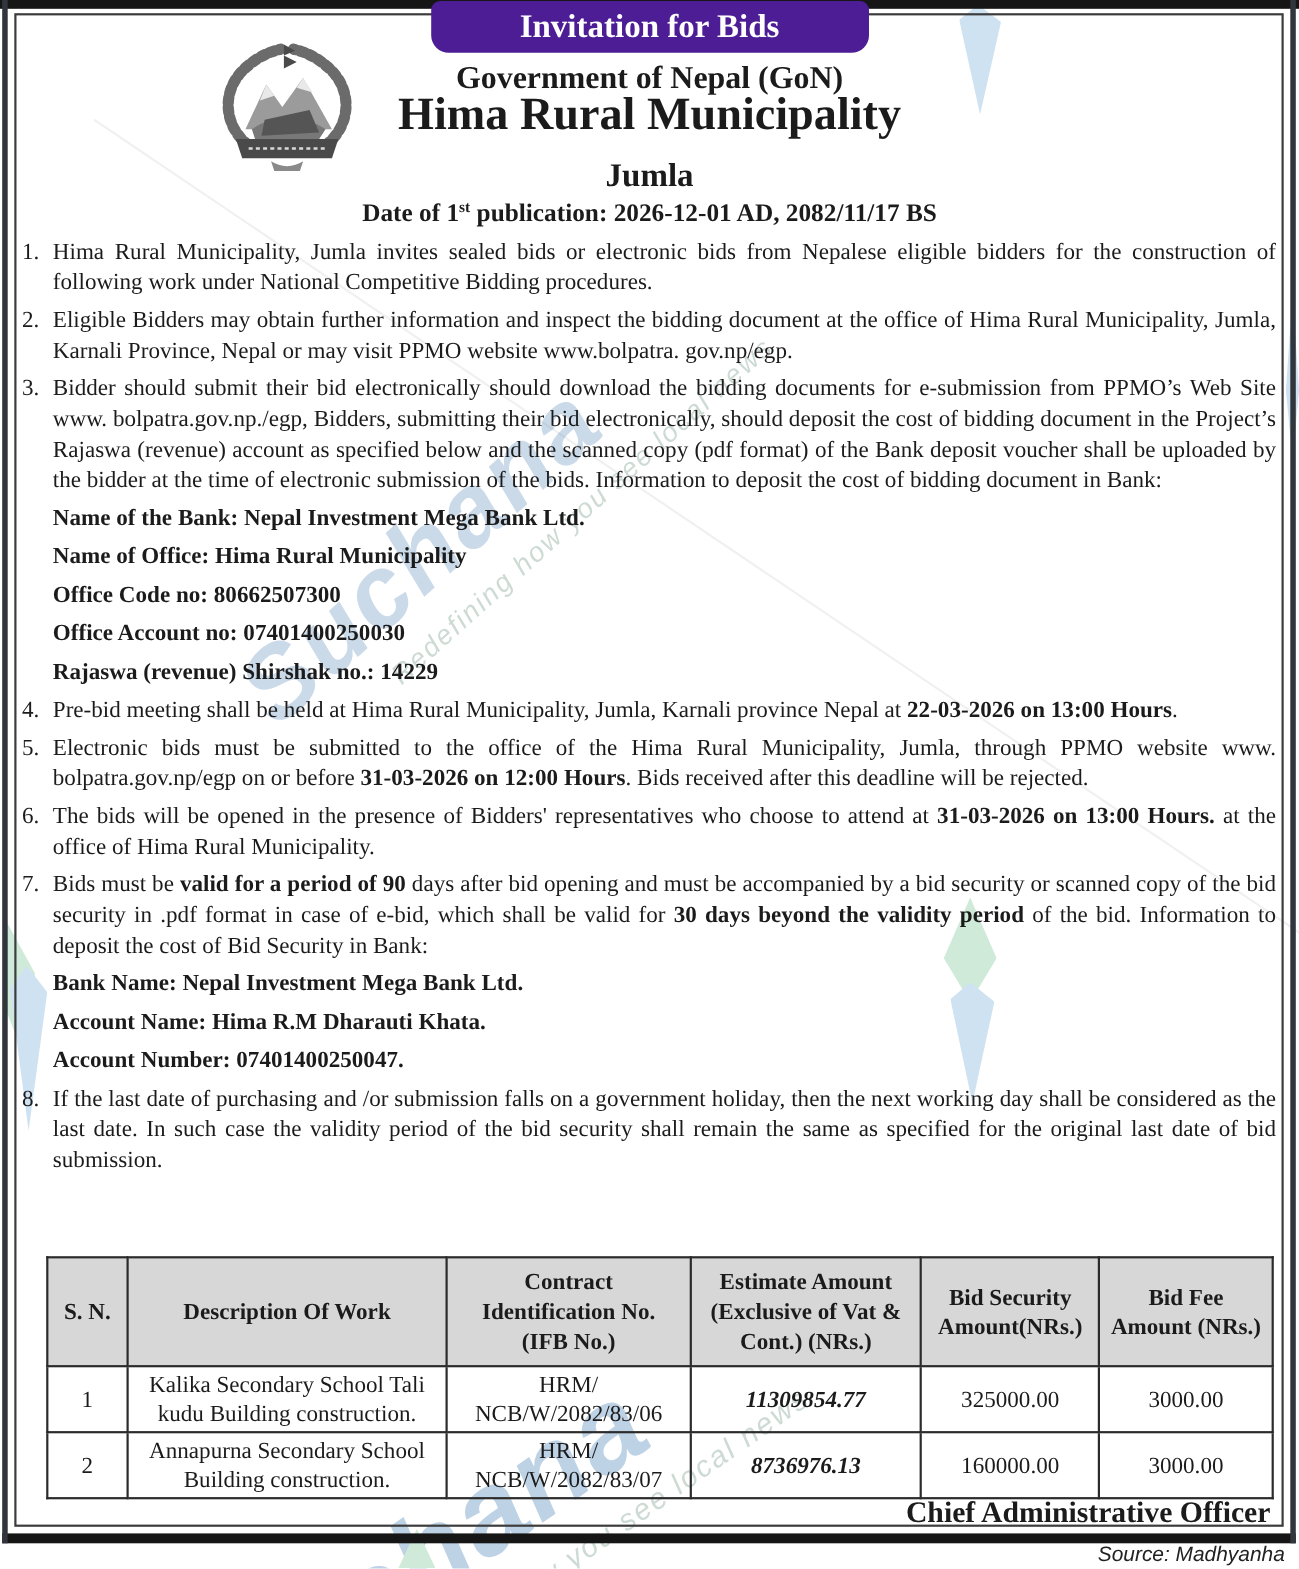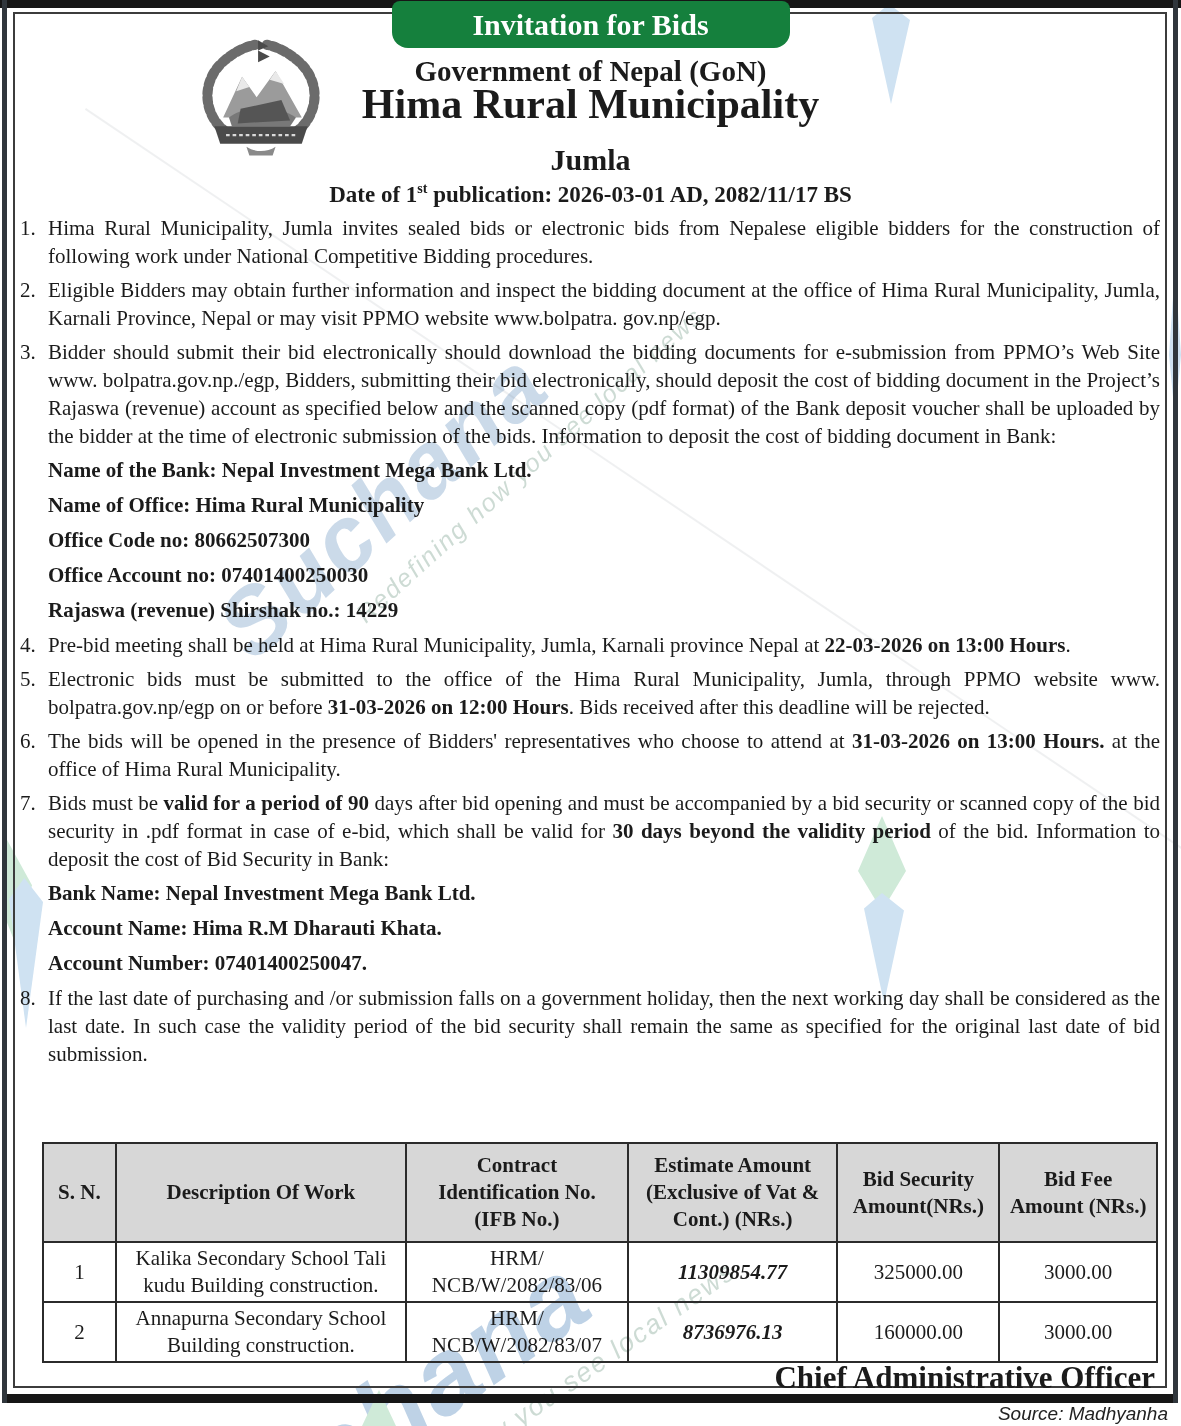--- a/index.html
+++ b/index.html
@@ -48,21 +48,21 @@
   
   .frame-top    { position:absolute; left:0; top:0; width:100%; height:8px; background:#161616; z-index:3; }
   .frame-bottom { position:absolute; left:2px; right:3px; top:1394px; height:9px; background:#161616; z-index:3; }
   .frame-left   { position:absolute; left:2px; top:0; width:5px; height:1403px; background:#30363c; z-index:3; }
   .frame-right  { position:absolute; right:3px; top:0; width:5px; height:1403px; background:#30363c; z-index:3; }
   .inner-border { position:absolute; left:13px; top:12px; width:1154px; height:1376px; border:2px solid #3c3c3c; z-index:2; }
 
   
   .banner {
     position:absolute; left:50%; transform:translateX(-50%); top:1px; z-index:4;
-    width:398px; height:47px; background:#15803d; border-radius:8px 8px 16px 16px;
+    width:398px; height:47px; background:#4c1d95; border-radius:8px 8px 16px 16px;
     color:#ffffff; font-weight:bold; font-size:30px; text-align:center; line-height:47px;
   }
   .emblem { position:absolute; left:186px; top:36px; width:150px; height:134px; z-index:2; }
   .hdr { position:absolute; left:0; width:100%; text-align:center; font-weight:bold; z-index:2; }
   #hdr-gov  { top:55px;  font-size:29px; }
   #hdr-muni { top:80px;  font-size:42px; }
   #hdr-dist { top:143px; font-size:30px; }
   #hdr-date { top:181px; font-size:23px; }
   #hdr-date sup { font-size:14px; vertical-align:super; }
 
@@ -80,21 +80,21 @@
   #bid-table th, #bid-table td {
     border:2px solid #2b2b2b; text-align:center; vertical-align:middle;
     white-space:pre-line; line-height:27px; padding:2px 6px;
   }
   #bid-table th { background:#d7d7d7; font-weight:bold; height:99px; }
   #bid-table td { height:59px; background:transparent; }
   #bid-table td.est { font-weight:bold; font-style:italic; }
   .c-sn  { width:73px; }  .c-desc { width:291px; } .c-cid { width:222px; }
   .c-est { width:210px; } .c-sec  { width:162px; } .c-fee { width:158px; }
 
-  .signature { position:absolute; right:26px; top:1360px; font-size:31px; font-weight:bold; z-index:2; }
+  .signature { position:absolute; right:26px; top:1360px; font-size:27px; font-weight:bold; z-index:2; }
   .source {
     position:absolute; right:13px; top:1403px; z-index:4;
     font-family:"Liberation Sans", sans-serif; font-style:italic; font-size:19px; color:#222;
   }
 </style>
 </head>
 <body>
 
 <div class="page">
 
@@ -139,21 +139,21 @@
       <g stroke="#d9d9d9" stroke-width="1.6" stroke-dasharray="2.5 2">
         <path d="M26,68 L74,68"></path>
       </g>
       <path d="M40,76 C46,80 54,80 60,76 L58,82 L42,82 Z" fill="#8a8a8a"></path>
     </svg>
   </div>
 
   <div class="hdr" id="hdr-gov">Government of Nepal (GoN)</div>
   <div class="hdr" id="hdr-muni">Hima Rural Municipality</div>
   <div class="hdr" id="hdr-dist">Jumla</div>
-  <div class="hdr" id="hdr-date"><span>Date of 1</span><sup>st</sup><span> publication: 2026-03-01 AD, 2082/11/17 BS</span></div>
+  <div class="hdr" id="hdr-date"><span>Date of 1</span><sup>st</sup><span> publication: 2026-12-01 AD, 2082/11/17 BS</span></div>
 
   <div id="body-blocks">
       <div class="block numbered">
         <span class="num">1.</span>
         <span class="content"><span>Hima Rural Municipality, Jumla invites sealed bids or electronic bids from Nepalese eligible bidders for the construction of following work under National Competitive Bidding procedures.</span></span>
       </div>
       <div class="block numbered">
         <span class="num">2.</span>
         <span class="content"><span>Eligible Bidders may obtain further information and inspect the bidding document at the office of Hima Rural Municipality, Jumla, Karnali Province, Nepal or may visit PPMO website www.bolpatra. gov.np/egp.</span></span>
       </div>

